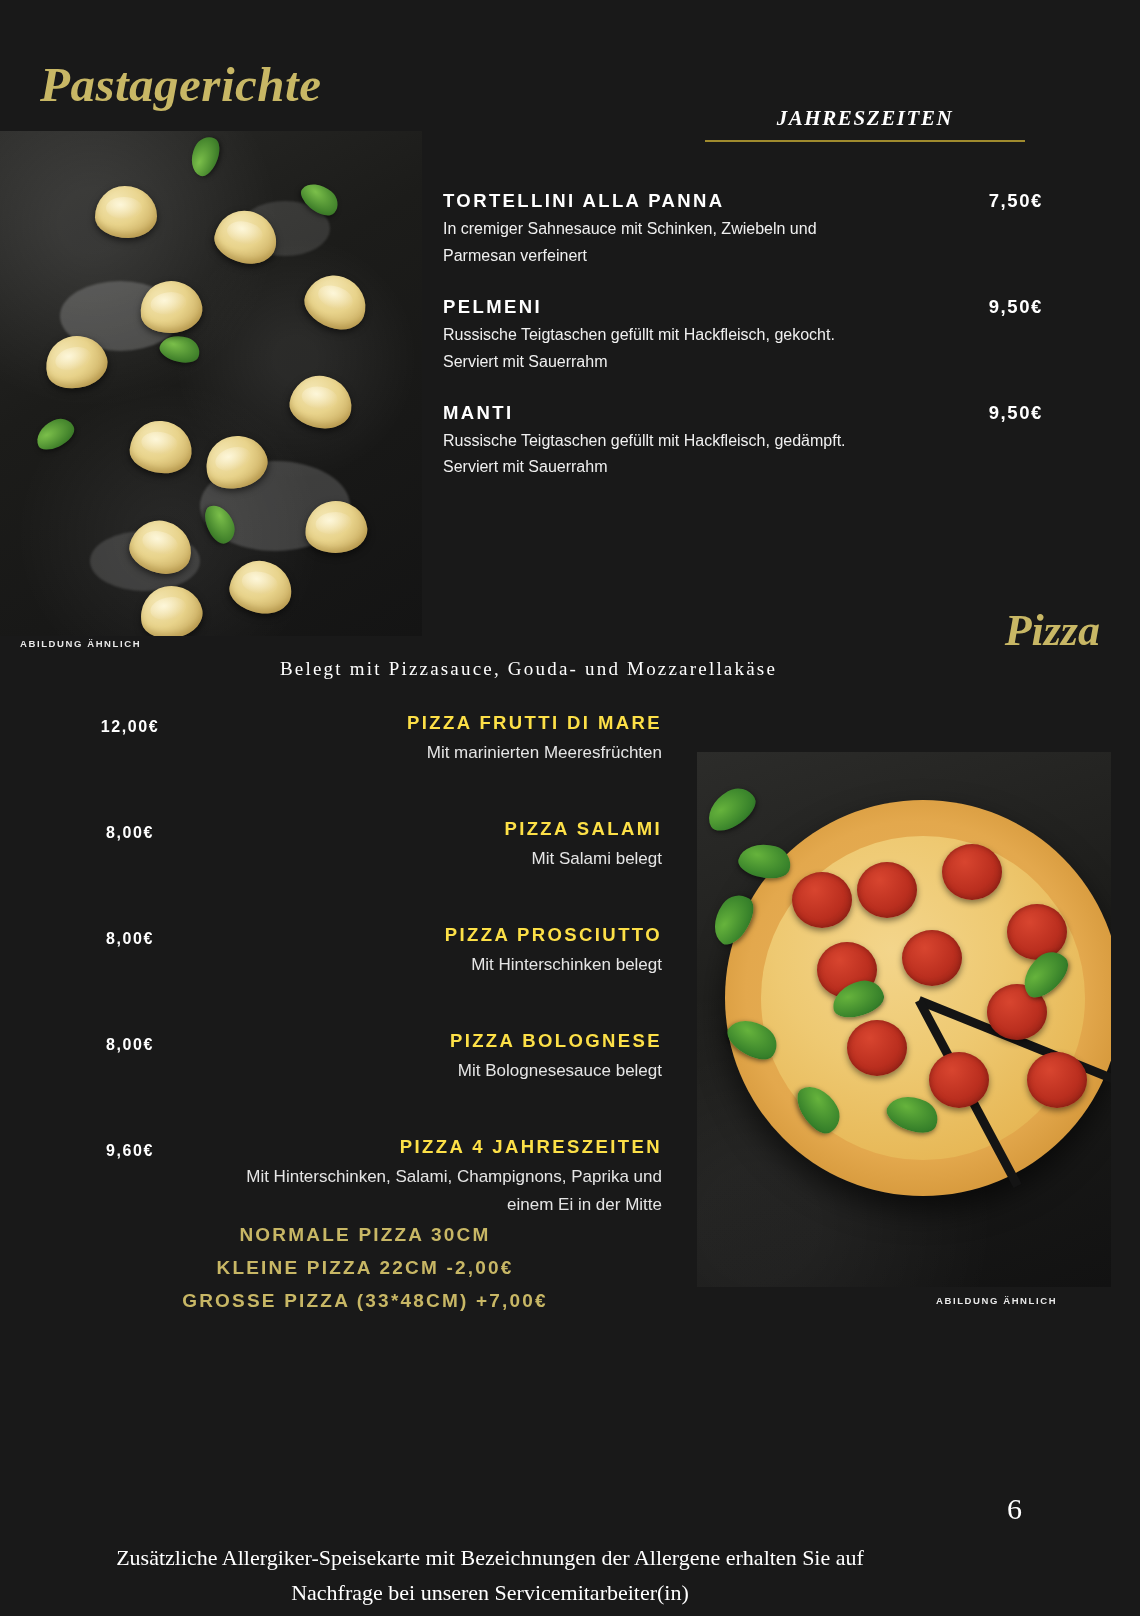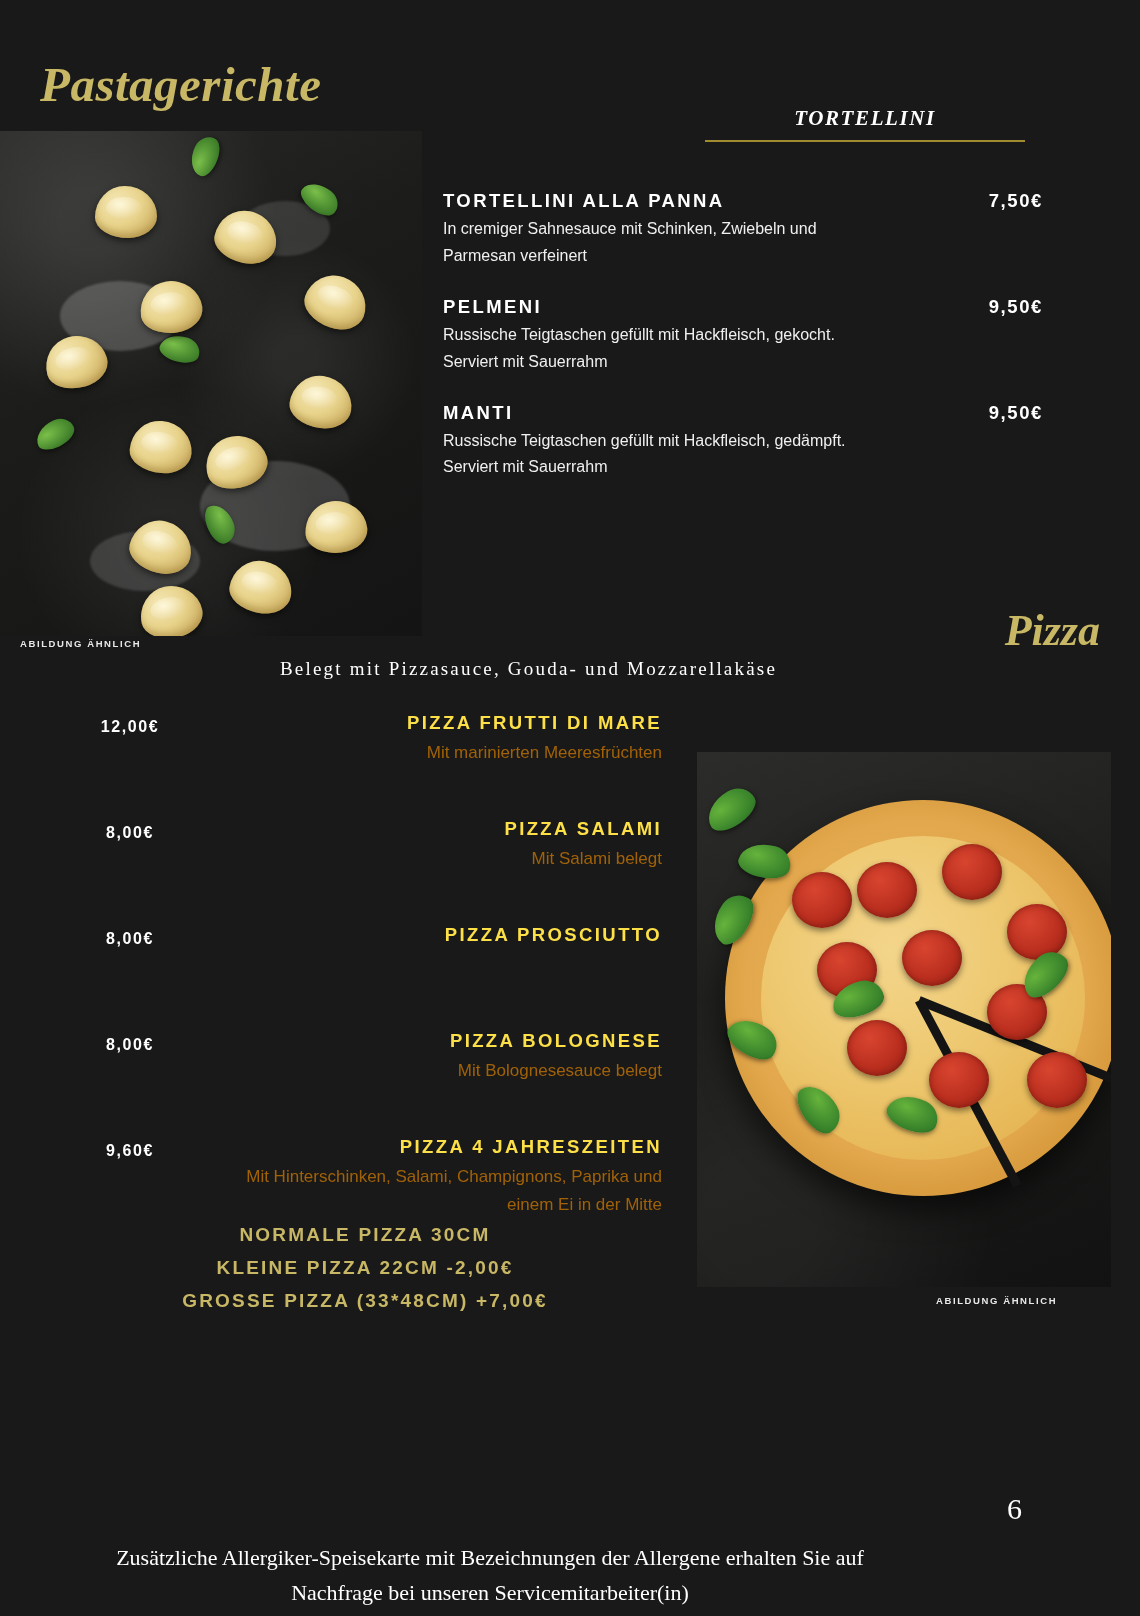--- a/index.html
+++ b/index.html
@@ -212,21 +212,21 @@
   .pizza-row .name {
     font-size: 18.5px;
     font-weight: bold;
     letter-spacing: 2.4px;
     color: #fde047;
   }
   .pizza-row .desc {
     margin-top: 5px;
     font-size: 17px;
     line-height: 1.62;
-    color: #a16207;
+    color: #e5e5e5;
   }
 
   
   .pizza-photo {
     position: absolute;
     left: 697px;
     top: 752px;
     width: 414px;
     height: 535px;
     overflow: hidden;
@@ -312,21 +312,21 @@
   }
 </style>
 </head>
 <body>
 
 <div class="page">
 
   <div class="pasta-title">Pastagerichte</div>
 
   <div class="speisekarte-wrap">
-    <div class="speisekarte">TORTELLINI</div>
+    <div class="speisekarte">JAHRESZEITEN</div>
     <div class="speisekarte-rule"></div>
   </div>
 
   <div class="pasta-photo">
     <div class="bg"></div>
 
     <div class="flour" style="left:60px;  top:150px; width:120px; height:70px; opacity:.35;"></div>
     <div class="flour" style="left:200px; top:330px; width:150px; height:90px; opacity:.30;"></div>
     <div class="flour" style="left:90px;  top:400px; width:110px; height:60px; opacity:.25;"></div>
     <div class="flour" style="left:240px; top:70px;  width:90px;  height:55px; opacity:.22;"></div>
@@ -398,20 +398,21 @@
       <div class="body">
         <div class="name">PIZZA SALAMI</div>
         <div class="desc">Mit Salami belegt</div>
       </div>
     </div>
 
     <div class="pizza-row">
       <div class="price">8,00€</div>
       <div class="body">
         <div class="name">PIZZA PROSCIUTTO</div>
+        <div class="desc">Mit Hinterschinken belegt</div>
       </div>
     </div>
 
     <div class="pizza-row">
       <div class="price">8,00€</div>
       <div class="body">
         <div class="name">PIZZA BOLOGNESE</div>
         <div class="desc">Mit Bolognesesauce belegt</div>
       </div>
     </div>

